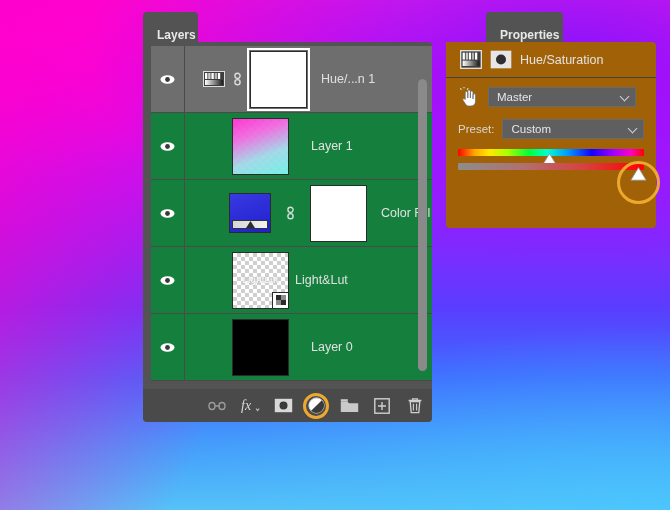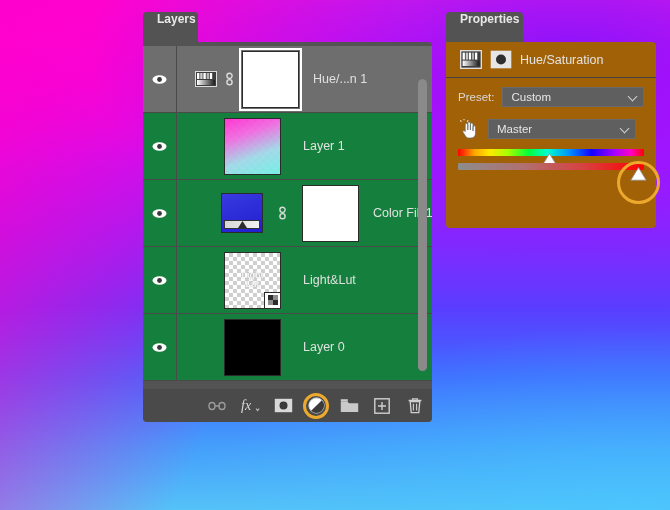--- a/index.html
+++ b/index.html
@@ -33,42 +33,42 @@
       radial-gradient(120% 70% at 85% 10%, rgba(110,20,255,0.75) 0%, rgba(110,20,255,0) 60%),
       radial-gradient(100% 60% at 5% 0%, rgba(255,0,205,0.85) 0%, rgba(255,0,205,0) 55%),
       radial-gradient(110% 60% at 95% 100%, rgba(70,200,255,0.6) 0%, rgba(70,200,255,0) 60%);
   }
 
   
   .panel-tabbar { height: 30px; position: relative; }
   .panel-tab {
     position: absolute; left: 0; top: 0;
     height: 30px; padding: 0 14px;
-    display: flex; align-items: flex-start;
+    display: flex; align-items: flex-end;
     background: #535353;
     color: #e8e8e8;
     font-size: 12px; font-weight: bold;
     border-top-left-radius: 4px; border-top-right-radius: 4px;
   }
   .panel-body { background: #535353; }
 
   
   #layers-panel {
     position: absolute; left: 143px; top: 12px;
     width: 289px; height: 410px;
   }
   #layers-tabbar .panel-tab { width: 55px; }
   #layers-body {
     position: absolute; left: 0; top: 30px;
     width: 289px; height: 380px;
     background: #535353;
     border-radius: 0 4px 4px 4px;
     overflow: hidden;
   }
-  .layer-list { position: absolute; left: 0; top: 4px; width: 345px; height: 333px; }
+  .layer-list { position: absolute; left: 8px; top: 4px; width: 345px; height: 333px; }
   .layer-row {
     position: relative;
     height: 67px;
     display: flex; align-items: center;
     border-bottom: 1px solid #4a4a4a;
     background: #15803d;
   }
   .layer-row.selected { background: #6e6e6e; }
   .eye-cell {
     width: 34px; height: 100%;
@@ -116,21 +116,21 @@
     display: flex; align-items: center; justify-content: center;
   }
   .cf-strip {
     position: absolute; left: 2px; right: 2px; bottom: 3px; height: 9px;
     background: linear-gradient(90deg, #d6d6d6, #f2f2f2);
     border: 1px solid #333;
     display: flex; align-items: center; justify-content: center;
   }
   .lut-text {
     position: absolute; inset: 0;
-    display: flex; flex-direction: column; align-items: center; justify-content: center;
+    display: flex; flex-direction: row; align-items: center; justify-content: center;
     color: rgba(255,255,255,0.92);
     font-size: 9px; font-weight: bold; line-height: 9px;
     text-shadow: 0 0 1px rgba(120,120,120,.8);
   }
 
   
   #layers-scrollbar {
     position: absolute; right: 5px; top: 37px;
     width: 9px; height: 292px;
     background: #5b5b5b; border-radius: 5px;
@@ -157,21 +157,21 @@
   .tool-btn svg { display: block; }
   .hl-ring {
     position: absolute; left: 50%; top: 50%;
     width: 26px; height: 26px; margin: -13px 0 0 -13px;
     border: 3px solid #eda92e; border-radius: 50%;
   }
 
   
   #props-panel {
     position: absolute; left: 446px; top: 12px;
-    width: 210px; height: 216px;
+    width: 210px; height: 216px; padding-left: 40px;
   }
   #props-tabbar .panel-tab { width: 77px; }
   #props-body {
     position: absolute; left: 0; top: 30px;
     width: 210px; height: 186px;
     background: #a16207;
     border-radius: 0 4px 4px 4px;
   }
   #props-header {
     height: 36px; display: flex; align-items: center;
@@ -344,21 +344,21 @@
             <div class="so-badge">
               <svg width="12" height="12" viewBox="0 0 12 12">
                 <rect x="1" y="1" width="5" height="5" fill="#2c2c2c"></rect>
                 <rect x="6" y="6" width="5" height="5" fill="#2c2c2c"></rect>
                 <rect x="6" y="1" width="5" height="5" fill="#8c8c8c"></rect>
                 <rect x="1" y="6" width="5" height="5" fill="#8c8c8c"></rect>
               </svg>
             </div>
           </div>
         </div>
-        <div class="layer-name" style="margin-left:22px">Light&amp;Lut</div>
+        <div class="layer-name" style="margin-left:6px">Light&amp;Lut</div>
       </div>
 
       <div class="layer-row">
         <div class="eye-cell">
           <svg class="eye-icon" viewBox="0 0 15 11">
             <ellipse cx="7.5" cy="5.5" rx="7" ry="4.2" fill="#ffffff"></ellipse>
             <circle cx="7.5" cy="5.5" r="2.4" fill="#3a3a3a"></circle>
           </svg>
         </div>
         <div class="thumb-cell" style="padding-left:47px">
@@ -459,38 +459,38 @@
         </defs>
       </svg>
       <svg class="hdr-icon" viewBox="0 0 22 19">
         <rect x="0.7" y="0.7" width="20.6" height="17.6" fill="#e6e6e6"></rect>
         <circle cx="11" cy="9.5" r="5" fill="#2e2e2e"></circle>
       </svg>
       <div class="title">Hue/Saturation</div>
     </div>
 
     <div class="prop-row">
-      <span class="prop-label">Preset:</span>
-      <div class="combo" id="preset-combo">
-        <span>Custom</span>
-        <span class="caret"></span>
-      </div>
-    </div>
-
-    <div class="prop-row">
       <svg class="hand-icon" viewBox="0 0 22 20">
         <path d="M7.2 12.5V5.8a1.3 1.3 0 0 1 2.6 0v5.2V4.3a1.3 1.3 0 0 1 2.6 0v6.7V5.3a1.3 1.3 0 0 1 2.6 0v6.6V8.1a1.3 1.3 0 0 1 2.6 0v6c0 3.1-2 5-4.8 5h-2c-1.6 0-2.6-.7-3.4-2l-2.4-3.8c-.6-1 .5-2.2 1.5-1.5z" fill="#ffffff" stroke="#6a6a6a" stroke-width="0.8"></path>
           <path d="M3.6 2.4l-1.5-1M6 1.2V0M9 2.4l1.4-1" stroke="#dddddd" stroke-width="1.2"></path>
       </svg>
       <div class="combo" id="channel-combo">
         <span>Master</span>
         <span class="caret"></span>
       </div>
     </div>
 
+    <div class="prop-row">
+      <span class="prop-label">Preset:</span>
+      <div class="combo" id="preset-combo">
+        <span>Custom</span>
+        <span class="caret"></span>
+      </div>
+    </div>
+
     <div class="slider-block">
       <div class="slider-track" id="hue-track">
         <div class="slider-thumb" id="hue-thumb" style="left: 49%;">
           <svg width="17" height="14" viewBox="0 0 17 14">
             <path d="M8.5 0.6L16.2 13.2H0.8z" fill="#ffffff" stroke="#8b8b8b" stroke-width="0.8"></path>
           </svg>
         </div>
       </div>
     </div>
 

